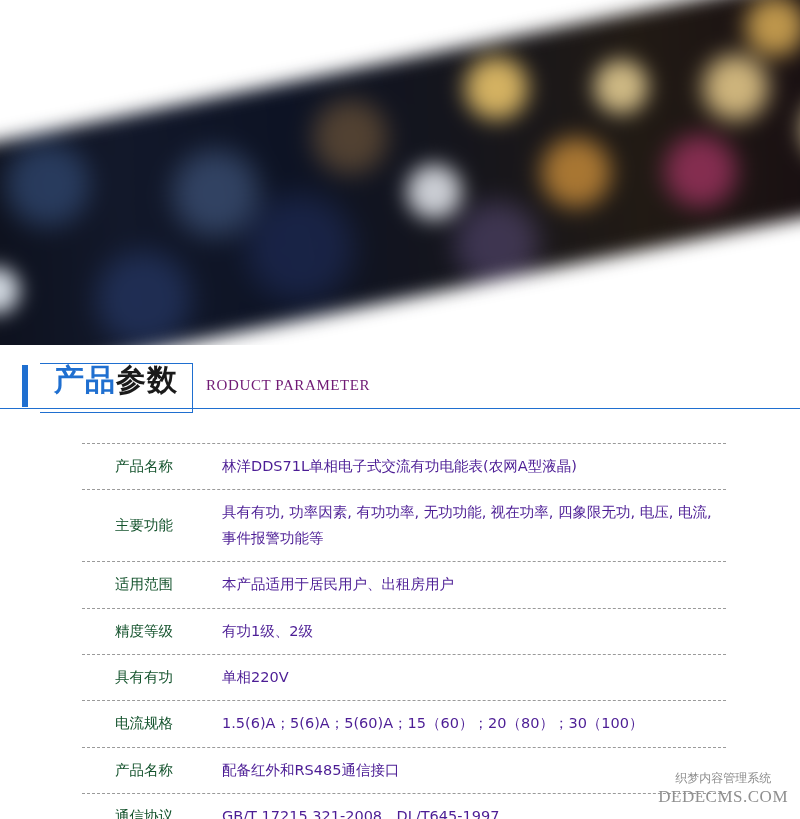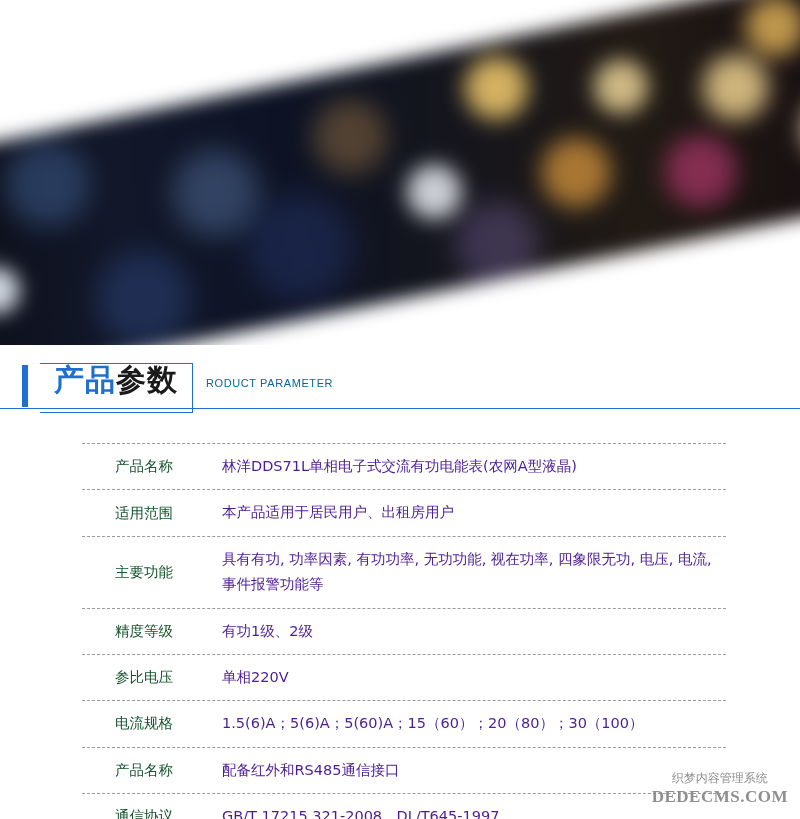--- a/index.html
+++ b/index.html
@@ -95,23 +95,24 @@
     letter-spacing: 1px;
     line-height: 1;
     font-family: "DejaVu Sans", "Liberation Sans", sans-serif;
   }
   .title-cn .c1 { color: #1f6fd0; }
   .title-cn .c2 { color: #1a1a1a; }
   .title-en {
     position: absolute;
     left: 206px;
     top: 14px;
-    font-size: 11px;
+    font-size: 15px;
     letter-spacing: 0.6px;
-    color: #0369a1;
+    color: #701a75;
+    font-family: Liberation Serif, serif;
   }
   .title-rule {
     position: absolute;
     left: 0;
     right: 0;
     top: 45px;
     height: 1px;
     background: #1f6fd0;
   }
 
@@ -162,21 +163,21 @@
     line-height: 1.35;
   }
   .footer-cn {
     font-size: 12px;
     color: #8c8c8c;
     font-family: "DejaVu Sans", "Liberation Sans", sans-serif;
   }
   .footer-en {
     font-size: 17px;
     color: #8f8f8f;
-    font-weight: bold;
+    font-weight: normal;
     letter-spacing: 0.5px;
     font-family: "Liberation Serif", serif;
   }
 </style>
 </head>
 <body>
 
 <div class="banner">
   <div class="banner-clip">
     <div class="banner-photo"></div>
@@ -195,36 +196,36 @@
 </div>
 
 <div class="params">
 
   <div class="param-row">
     <div class="param-label">产品名称</div>
     <div class="param-value">林洋DDS71L单相电子式交流有功电能表(农网A型液晶)</div>
   </div>
 
   <div class="param-row">
+    <div class="param-label">主要功能</div>
+    <div class="param-value">具有有功, 功率因素, 有功功率, 无功功能, 视在功率, 四象限无功, 电压, 电流, 事件报警功能等</div>
+  </div>
+
+  <div class="param-row">
     <div class="param-label">适用范围</div>
     <div class="param-value">本产品适用于居民用户、出租房用户</div>
   </div>
 
   <div class="param-row">
-    <div class="param-label">主要功能</div>
-    <div class="param-value">具有有功, 功率因素, 有功功率, 无功功能, 视在功率, 四象限无功, 电压, 电流, 事件报警功能等</div>
-  </div>
-
-  <div class="param-row">
     <div class="param-label">精度等级</div>
     <div class="param-value">有功1级、2级</div>
   </div>
 
   <div class="param-row">
-    <div class="param-label">参比电压</div>
+    <div class="param-label">具有有功</div>
     <div class="param-value">单相220V</div>
   </div>
 
   <div class="param-row">
     <div class="param-label">电流规格</div>
     <div class="param-value">1.5(6)A；5(6)A；5(60)A；15（60）；20（80）；30（100）</div>
   </div>
 
   <div class="param-row">
     <div class="param-label">产品名称</div>

